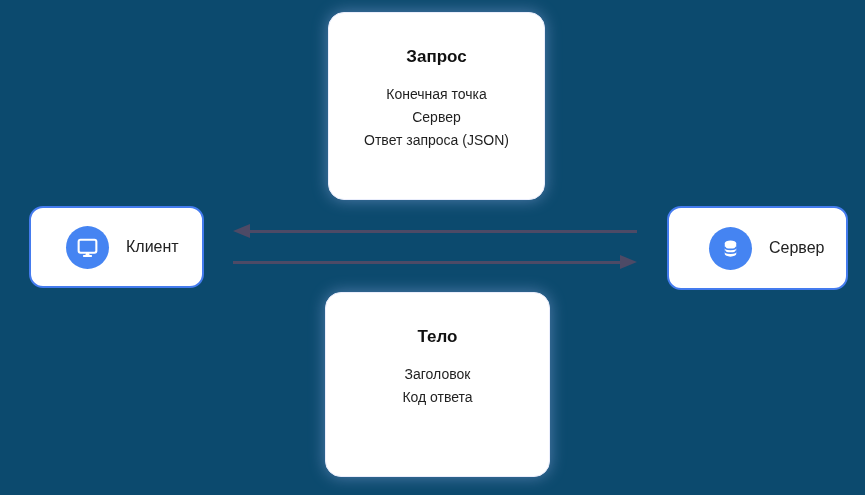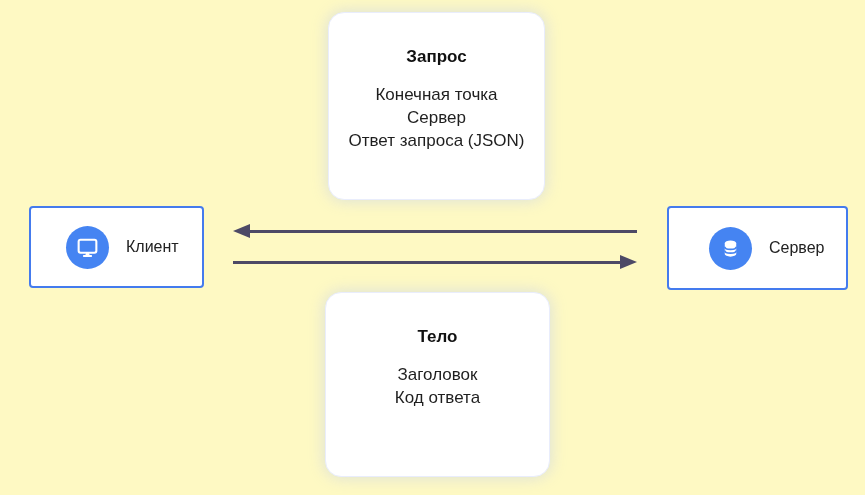--- a/index.html
+++ b/index.html
@@ -5,21 +5,21 @@
   html, body {
     margin: 0;
     padding: 0;
     background: #ffffff;
     font-family: "Liberation Sans", "DejaVu Sans", sans-serif;
   }
   .stage {
     position: relative;
     width: 865px;
     height: 495px;
-    background: #fef9c3;
+    background: #0c4a6e;
     overflow: hidden;
     color: var(--text, #1f1f1f);
   }
 
   
   .info-card {
     position: absolute;
     background: #ffffff;
     border: 1px solid var(--card-border, #e9edfc);
     border-radius: 16px;
@@ -31,31 +31,31 @@
   .card-request { left: 328px; top: 12px;  width: 217px; height: 188px; }
   .card-response{ left: 325px; top: 292px; width: 225px; height: 185px; }
   .card-title {
     font-size: 17px;
     font-weight: bold;
     line-height: 24px;
     color: #111111;
   }
   .card-list {
     margin-top: 14px;
-    font-size: 17px;
+    font-size: 14px;
     line-height: 23px;
     color: var(--text, #1f1f1f);
   }
 
   
   .node-box {
     position: absolute;
     background: #ffffff;
     border: 2px solid var(--box-border, #447bee);
-    border-radius: 4px;
+    border-radius: 14px;
     box-sizing: border-box;
     display: flex;
     align-items: center;
   }
   .box-client { left: 29px;  top: 206px; width: 175px; height: 82px; padding-left: 35px; }
   .box-server { left: 667px; top: 206px; width: 181px; height: 84px; padding-left: 40px; }
   .icon-circle {
     width: 43px;
     height: 43px;
     border-radius: 50%;

